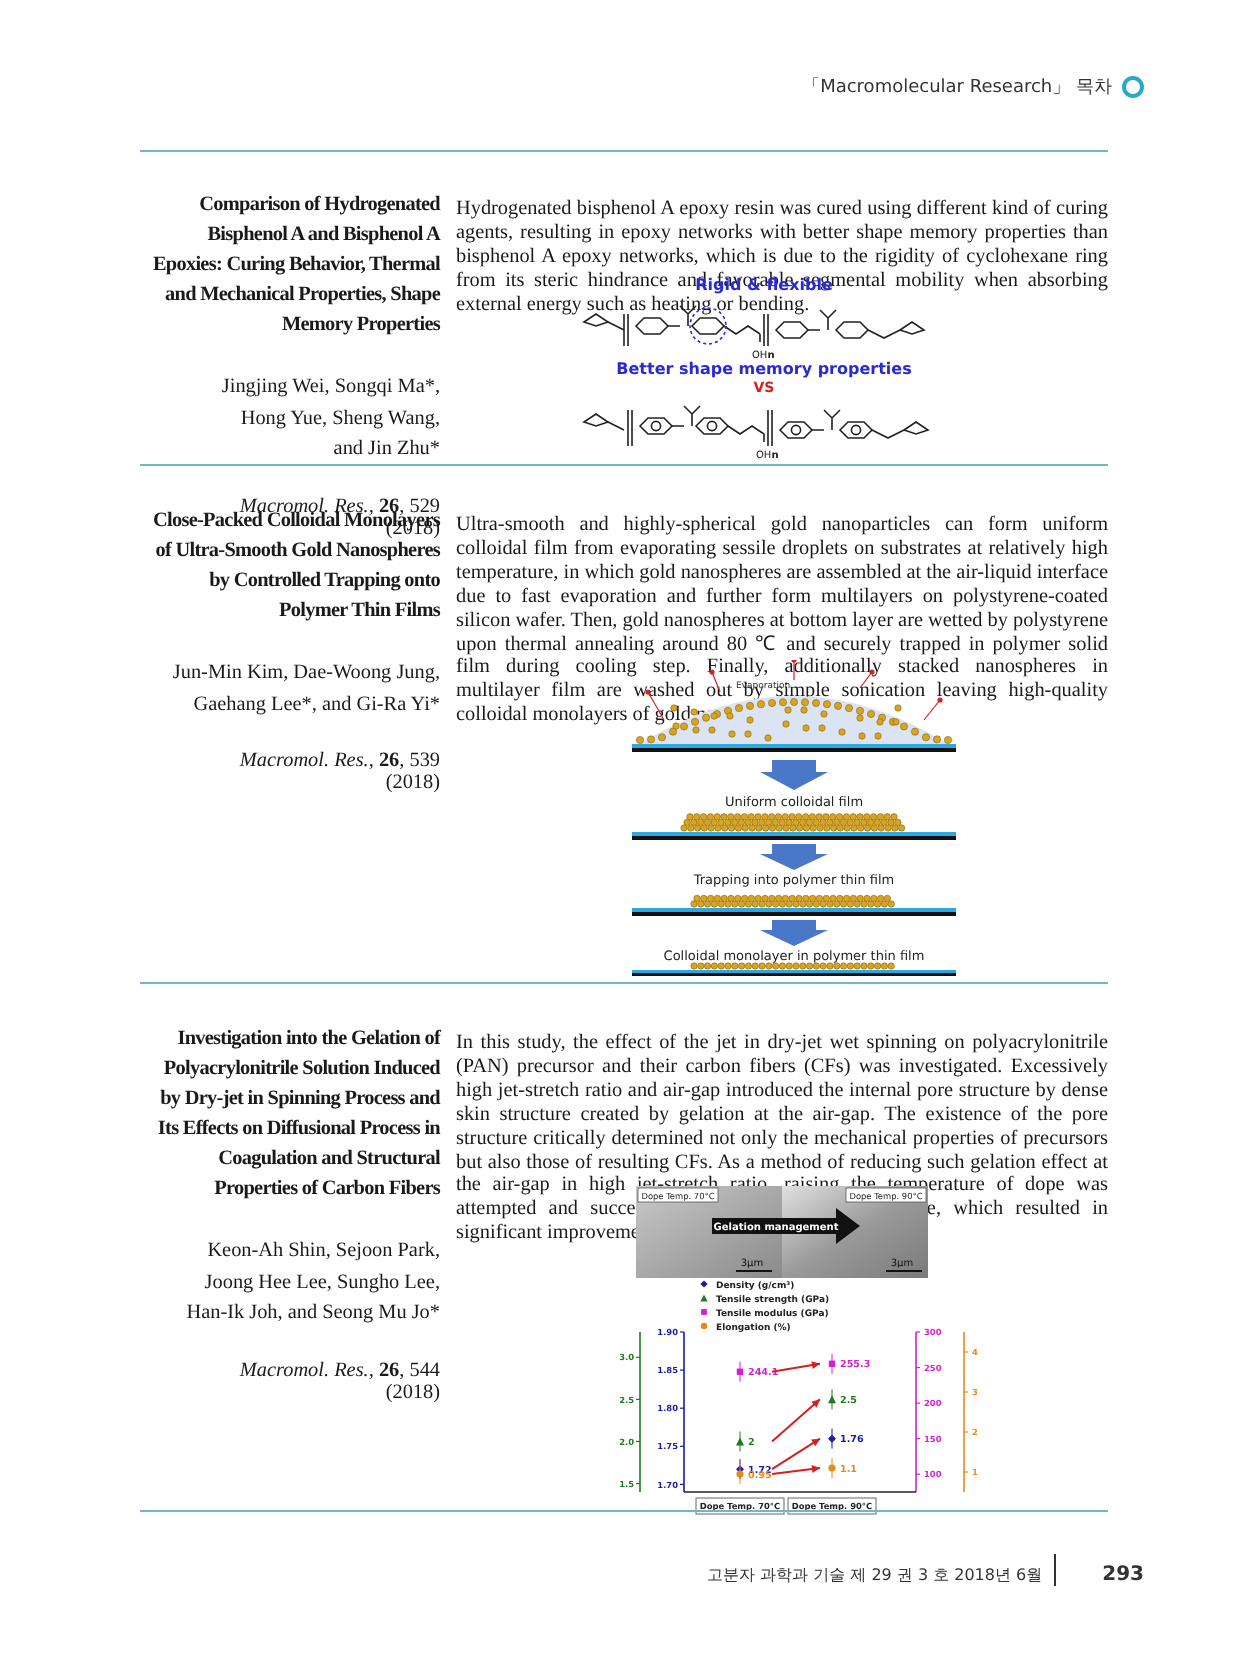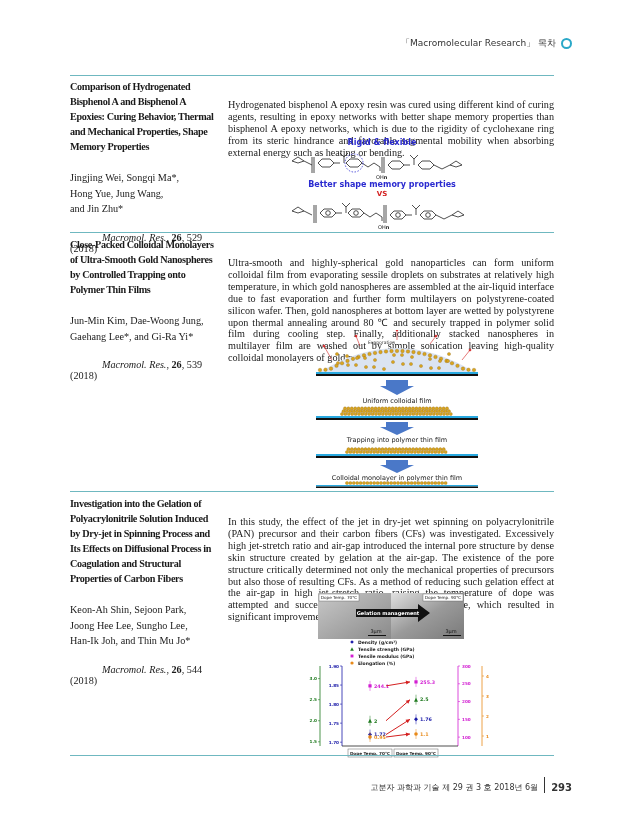--- a/index.html
+++ b/index.html
@@ -1,48 +1,48 @@
 <!DOCTYPE html>
 <html><head>
 <meta charset="utf-8">
 <style>
   html,body{margin:0;padding:0;background:#fff;}
   body{width:622px;height:830px;position:relative;overflow:hidden;font-family:"Liberation Serif",serif;color:#1a1a1a;}
   .header{position:absolute;top:37px;right:50px;font-family:"DejaVu Sans",sans-serif;font-size:9px;color:#333;display:flex;align-items:center;gap:5px;}
   .header .ring{width:7px;height:7px;border:2.5px solid #2aa8c8;border-radius:50%;display:inline-block;}
   .rule{position:absolute;left:70px;width:484px;height:1px;background:#6fb8c0;}
   .entry{position:absolute;left:70px;width:484px;}
-  .left{position:absolute;left:0;top:0;width:150px;}
+  .left{position:absolute;left:0;top:16px;width:150px;text-align:right;}
   .right{position:absolute;left:158px;top:0;width:326px;margin-top:20px;}
   .title{font-weight:bold;font-size:10.2px;line-height:15px;letter-spacing:-0.35px;margin:0;}
   .authors{font-size:10.2px;line-height:15.5px;margin-top:16px;}
   .cite{font-size:10.2px;margin-top:15px;}
   .cite i{font-style:italic;margin-left:32px;}
   .abstract{font-size:10.2px;line-height:11.9px;text-align:justify;margin:0;}
   .fig{position:absolute;}
   .footer{position:absolute;top:777px;right:50px;display:flex;align-items:flex-end;font-family:"DejaVu Sans",sans-serif;font-size:8px;color:#333;}
   .footer .sep{width:1px;height:16px;background:#333;margin:0 6px;}
-  .footer .pg{font-weight:bold;font-size:10px;}
+  .footer .pg{font-weight:bold;font-size:10px;margin-left:17px;}
   svg text{font-family:"DejaVu Sans",sans-serif;}
 </style>
 </head>
 <body>
 
 <div class="header">
   <span>「Macromolecular Research」 목차</span>
   <span class="ring"></span>
 </div>
 
 <div class="rule" style="top:75px"></div>
 <div class="entry" style="top:79px;height:150px">
   <div class="left">
     <p class="title">Comparison of Hydrogenated Bisphenol A and Bisphenol A Epoxies: Curing Behavior, Thermal and Mechanical Properties, Shape Memory Properties</p>
     <div class="authors">
       <div>Jingjing Wei, Songqi Ma*,</div>
-      <div>Hong Yue, Jung Wang,</div>
+      <div>Hong Yue, Sheng Wang,</div>
       <div>and Jin Zhu*</div>
     </div>
     <div class="cite"><i>Macromol. Res.</i>, <b>26</b><span>, 529 (2018)</span></div>
   </div>
   <div class="right">
     <p class="abstract">Hydrogenated bisphenol A epoxy resin was cured using different kind of curing agents, resulting in epoxy networks with better shape memory properties than bisphenol A epoxy networks, which is due to the rigidity of cyclohexane ring from its steric hindrance and favorable segmental mobility when absorbing external energy such as heating or bending.</p>
   </div>
 </div>
 <svg class="fig" style="left:282px;top:135px" width="200" height="96" viewBox="0 0 200 96">
   <g stroke="#222" stroke-width="0.8" fill="none">
@@ -374,21 +374,21 @@
   <rect x="4" y="156.5" width="162" height="1.5" fill="#111"></rect>
 </svg>
 
 <div class="rule" style="top:491px"></div>
 <div class="entry" style="top:496px;height:250px">
   <div class="left">
     <p class="title">Investigation into the Gelation of Polyacrylonitrile Solution Induced by Dry-jet in Spinning Process and Its Effects on Diffusional Process in Coagulation and Structural Properties of Carbon Fibers</p>
     <div class="authors">
       <div>Keon-Ah Shin, Sejoon Park,</div>
       <div>Joong Hee Lee, Sungho Lee,</div>
-      <div>Han-Ik Joh, and Thin Mu Jo*</div>
+      <div>Han-Ik Joh, and Seong Mu Jo*</div>
     </div>
     <div class="cite"><i>Macromol. Res.</i>, <b>26</b><span>, 544 (2018)</span></div>
   </div>
   <div class="right">
     <p class="abstract">In this study, the effect of the jet in dry-jet wet spinning on polyacrylonitrile (PAN) precursor and their carbon fibers (CFs) was investigated. Excessively high jet-stretch ratio and air-gap introduced the internal pore structure by dense skin structure created by gelation at the air-gap. The existence of the pore structure critically determined not only the mechanical properties of precursors but also those of resulting CFs. As a method of reducing such gelation effect at the air-gap in high jet-stretch ratio, raising the temperature of dope was attempted and successfully reduced the pore structure, which resulted in significant improvement on CF tensile properties.</p>
   </div>
 </div>
 
 <svg class="fig" style="left:318px;top:593px" width="146" height="46" viewBox="0 0 146 46">
   <defs>

